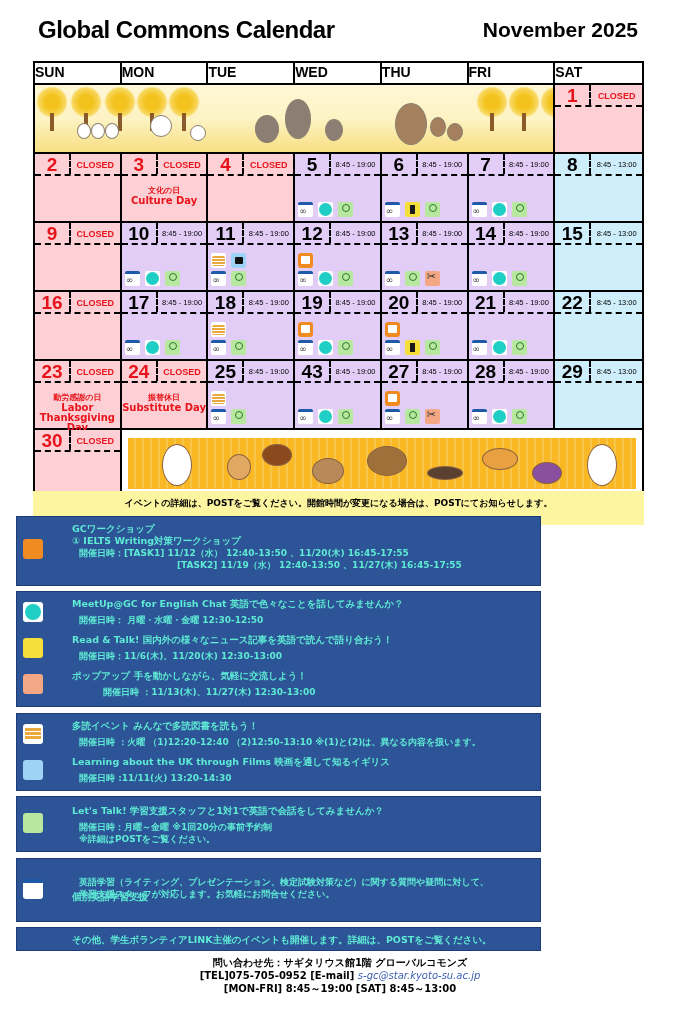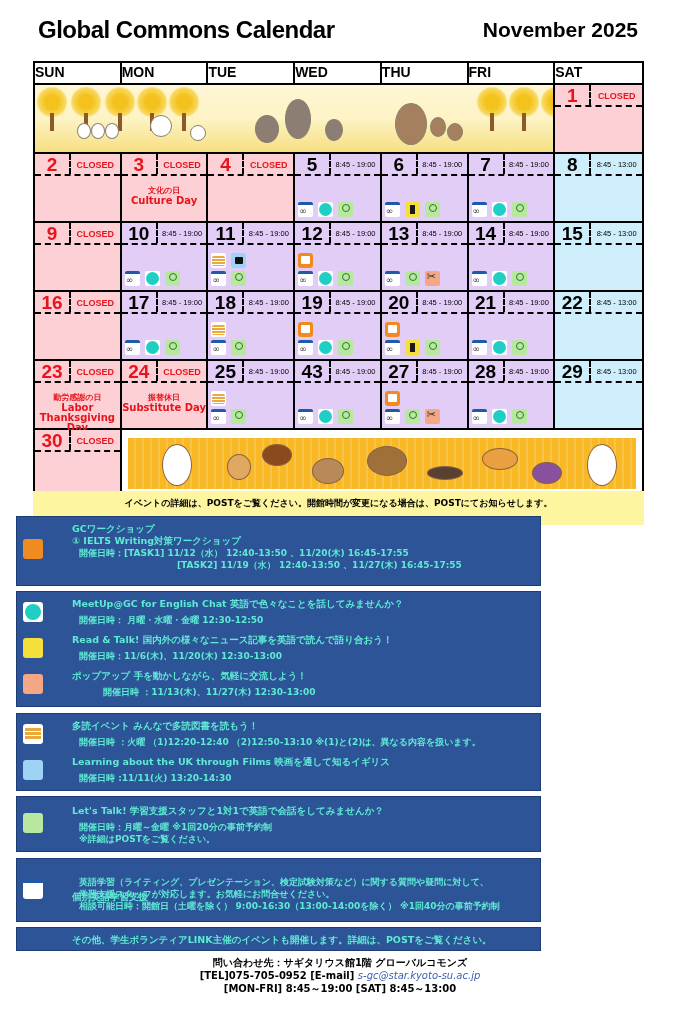--- a/index.html
+++ b/index.html
@@ -493,21 +493,20 @@
       <div class="pico talk" style="top: 16px;"></div>
       <div class="pline" style="top: 8px;">Let's Talk!  学習支援スタッフと1対1で英語で会話をしてみませんか？</div>
       <div class="pline sub" style="top: 24px;">開催日時：月曜～金曜  ※1回20分の事前予約制</div>
       <div class="pline sub" style="top: 36px;">※詳細はPOSTをご覧ください。</div>
     </div>
     <div class="panel" style="top: 858px; height: 64px;">
       <div class="pico tutor" style="top: 20px;"></div>
       <div class="pline" style="top: 4px; margin-top: 28px;">個別英語学習支援</div>
       <div class="pline sub" style="top: 17px;">英語学習（ライティング、プレゼンテーション、検定試験対策など）に関する質問や疑問に対して、</div>
       <div class="pline sub" style="top: 29px;">学習支援スタッフが対応します。お気軽にお問合せください。</div>
-      <div class="pline sub" style="top: 41px;">相談可能日時：開館日（土曜を除く） 9:00-16:30（13:00-14:00を除く） ※1回40分の事前予約制</div>
     </div>
   </div>
 
 <div class="panel" style="top:927px;height:24px;">
   <div class="pline" style="top:6px;">その他、学生ボランティアLINK主催のイベントも開催します。詳細は、POSTをご覧ください。</div>
 </div>
 
 <div class="contact" style="top:957px;">問い合わせ先：サギタリウス館1階  グローバルコモンズ</div>
 <div class="contact" style="top:970px;">
   <span>[TEL]075-705-0952  [E-mail]</span>

